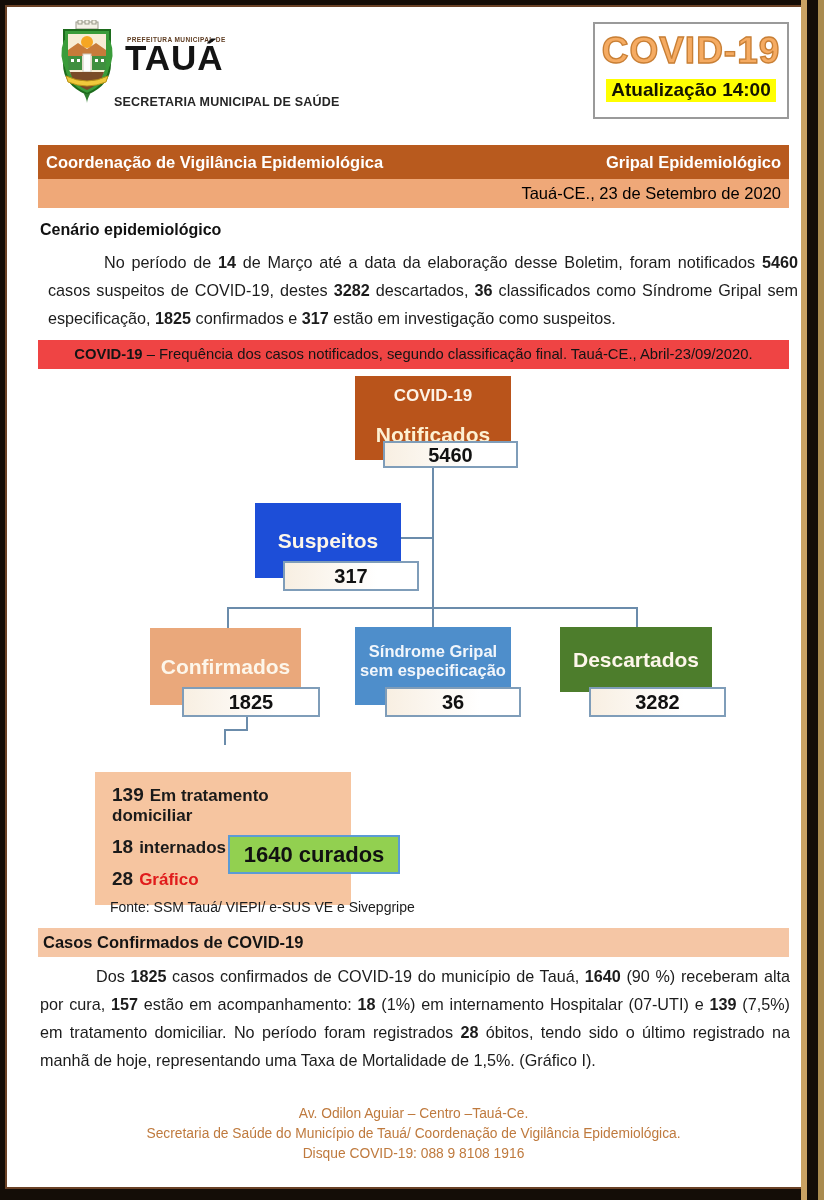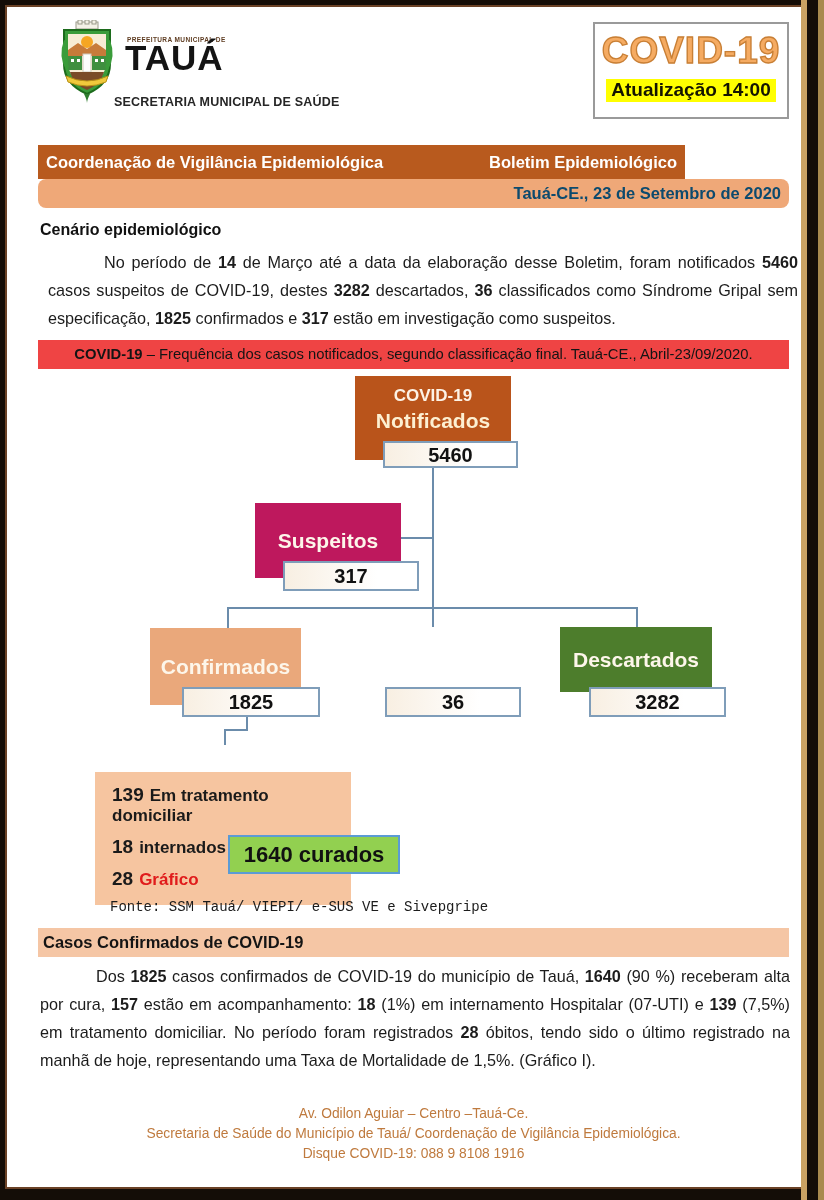--- a/index.html
+++ b/index.html
@@ -13,55 +13,55 @@
 
   
   .org-small{left:127px;top:36px;font-size:6.5px;font-weight:bold;color:#5f3d22;letter-spacing:.4px;}
   .org-big{left:125px;top:38px;font-size:35px;font-weight:800;color:#141414;letter-spacing:1px;}
   .org-sub{left:114px;top:95px;font-size:12.5px;font-weight:bold;color:#262626;letter-spacing:.2px;}
   .badge{left:593px;top:22px;width:196px;height:97px;border:2px solid #9a9a9a;background:#fff;text-align:center;}
   .badge-title{margin-top:6px;font-size:37px;font-weight:800;color:#f5ab62;-webkit-text-stroke:1.3px #c87f35;text-shadow:0 0 1px #c87f35;letter-spacing:1px;}
   .badge-update{display:inline-block;margin-top:7px;background:#ffff00;color:#141400;font-size:19px;font-weight:bold;padding:0 5px 1px 5px;}
 
   
-  .banner1{left:38px;top:145px;width:647px;height:34px;background:#b85a1e;color:#fff;font-size:16.5px;font-weight:bold;line-height:34px;display:flex;justify-content:space-between;padding:0 8px;}
-  .banner2{left:38px;top:179px;width:751px;height:29px;background:#efa878;color:#0c4a6e;font-size:16.5px;font-weight:bold;line-height:29px;text-align:right;padding-right:8px;border-radius:8px;}
+  .banner1{left:38px;top:145px;width:751px;height:34px;background:#b85a1e;color:#fff;font-size:16.5px;font-weight:bold;line-height:34px;display:flex;justify-content:space-between;padding:0 8px;}
+  .banner2{left:38px;top:179px;width:751px;height:29px;background:#efa878;color:#000000;font-size:16.5px;font-weight:normal;line-height:29px;text-align:right;padding-right:8px;}
 
   .h1{left:40px;top:221px;font-size:16px;font-weight:bold;color:#111;}
   .para{left:40px;width:750px;font-size:16.2px;line-height:28px;color:#1c1c1c;text-align:justify;text-indent:56px;}
   .p1{top:248px;margin-left:8px;}
   .p2{top:962px;}
 
   .caption{left:38px;top:340px;width:751px;height:29px;background:#ef4444;color:#141414;font-size:14.8px;line-height:29px;text-align:center;}
 
   
   .node{color:#fdf6ea;text-align:center;}
   .nd-root{left:355px;top:376px;width:156px;height:84px;background:#b9541b;}
   .nd-root .l1{margin-top:10px;font-size:17px;font-weight:600;color:#fdf3e6;}
-  .nd-root .l2{margin-top:3px;font-size:21px;font-weight:800;color:#fdf0d2;}
-  .nd-susp{left:255px;top:503px;width:146px;height:75px;background:#be185d;font-size:21px;font-weight:800;line-height:75px;}
+  .nd-root .l2{margin-top:17px;font-size:21px;font-weight:800;color:#fdf0d2;}
+  .nd-susp{left:255px;top:503px;width:146px;height:75px;background:#1d4ed8;font-size:21px;font-weight:800;line-height:75px;}
   .nd-conf{left:150px;top:628px;width:151px;height:77px;background:#eaa87b;font-size:21px;font-weight:800;line-height:77px;}
   .nd-sind{left:355px;top:627px;width:156px;height:78px;background:#4e8ecb;font-size:16.5px;font-weight:bold;padding-top:15px;color:#f2f6fb;}
   .nd-desc{left:560px;top:627px;width:152px;height:65px;background:#4d7d2c;font-size:21px;font-weight:800;line-height:65px;}
   .valbox{border:2px solid #7f9db9;background:linear-gradient(90deg,#f8efe2 0%,#ffffff 70%);color:#111;font-weight:bold;font-size:20px;text-align:center;}
   .v-5460{left:383px;top:441px;width:135px;height:27px;line-height:24px;}
   .v-317{left:283px;top:561px;width:136px;height:30px;line-height:27px;}
   .v-1825{left:182px;top:687px;width:138px;height:30px;line-height:27px;}
   .v-36{left:385px;top:687px;width:136px;height:30px;line-height:27px;}
   .v-3282{left:589px;top:687px;width:137px;height:30px;line-height:27px;}
   .conn{background:#6b8cab;}
 
   .treat{left:95px;top:744px;width:256px;height:133px;background:#f6c5a0;padding:12px 0 0 17px;color:#1a1a1a;margin-top:28px;}
   .trow{margin-bottom:10px;font-size:17px;font-weight:bold;}
   .trow .num{font-size:19px;margin-right:6px;}
   .lbl-red{color:#e01b1b;}
   .lbl-uti{color:#ffd60a;margin-left:4px;}
   .cured{left:228px;top:835px;width:172px;height:39px;background:#92d050;border:2px solid #5b9bd5;color:#111;font-size:22px;font-weight:800;text-align:center;line-height:35px;}
 
-  .fonte{left:110px;top:899px;font-size:14px;color:#1c1c1c;font-family:Liberation Mono, monospace;}
+  .fonte{left:110px;top:899px;font-size:14px;color:#1c1c1c;}
   .casos-bar{left:38px;top:928px;width:751px;height:29px;background:#f5c6a5;color:#141414;font-size:16.5px;font-weight:bold;line-height:29px;padding-left:5px;}
 
   .footer{left:38px;top:1104px;width:751px;text-align:center;color:#bf7a3e;font-size:13.8px;line-height:20px;}
 </style>
 </head>
 <body>
 
 <div class="frame">
   <div class="page"></div>
   <div class="stripe-tan1"></div>
@@ -95,21 +95,21 @@
   <div class="abs org-big">TAUÁ</div>
   <div class="abs org-sub">SECRETARIA MUNICIPAL DE SAÚDE</div>
 
   <div class="abs badge">
     <div class="badge-title">COVID-19</div>
     <div class="badge-update">Atualização 14:00</div>
   </div>
 
   <div class="abs banner1">
     <span>Coordenação de Vigilância Epidemiológica</span>
-    <span>Boletim Epidemiológico</span>
+    <span>Gripal Epidemiológico</span>
   </div>
   <div class="abs banner2">Tauá-CE., 23 de Setembro de 2020</div>
 
   <div class="abs h1">Cenário epidemiológico</div>
   <div class="abs para p1"><span>No período de </span><span class="b">14</span><span> de Março até a data da elaboração desse Boletim, foram notificados </span><span class="b">5460</span><span> casos suspeitos de COVID-19, destes </span><span class="b">3282</span><span> descartados, </span><span class="b">36</span><span> classificados como Síndrome Gripal sem especificação, </span><span class="b">1825</span><span> confirmados e </span><span class="b">317</span><span> estão em investigação como suspeitos.</span></div>
 
   <div class="abs caption"><span class="b">COVID-19</span><span> – Frequência dos casos notificados, segundo classificação final. Tauá-CE., Abril-23/09/2020.</span></div>
 
   <div class="abs conn" style="left:432px;top:468px;width:2px;height:159px;"></div>
   <div class="abs conn" style="left:401px;top:537px;width:31px;height:2px;"></div>
@@ -125,20 +125,24 @@
     <div class="l2">Notificados</div>
   </div>
   <div class="abs valbox v-5460">5460</div>
 
   <div class="abs node nd-susp">Suspeitos</div>
   <div class="abs valbox v-317">317</div>
 
   <div class="abs node nd-conf">Confirmados</div>
   <div class="abs valbox v-1825">1825</div>
 
+  <div class="abs node nd-sind">
+    <div>Síndrome Gripal</div>
+    <div>sem especificação</div>
+  </div>
   <div class="abs valbox v-36">36</div>
 
   <div class="abs node nd-desc">Descartados</div>
   <div class="abs valbox v-3282">3282</div>
 
   <div class="abs treat">
     <div class="trow">
       <span class="num">139</span><span>Em tratamento domiciliar</span>
     </div>
     <div class="trow">

